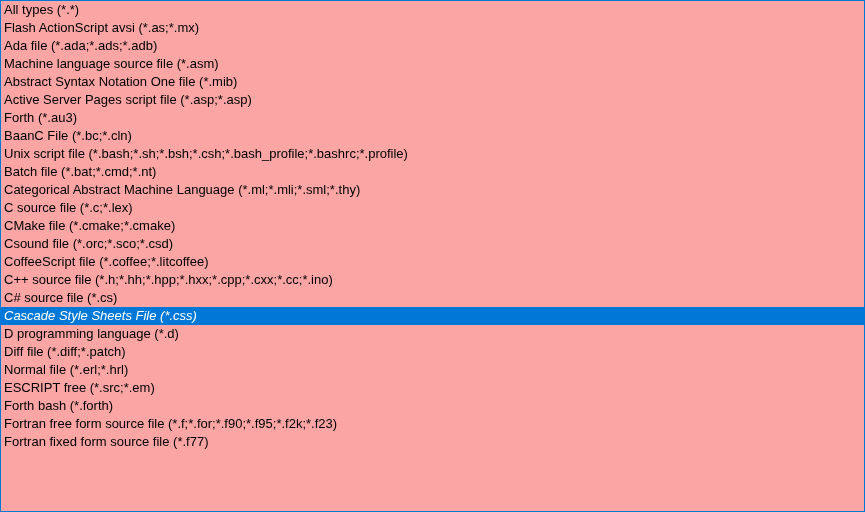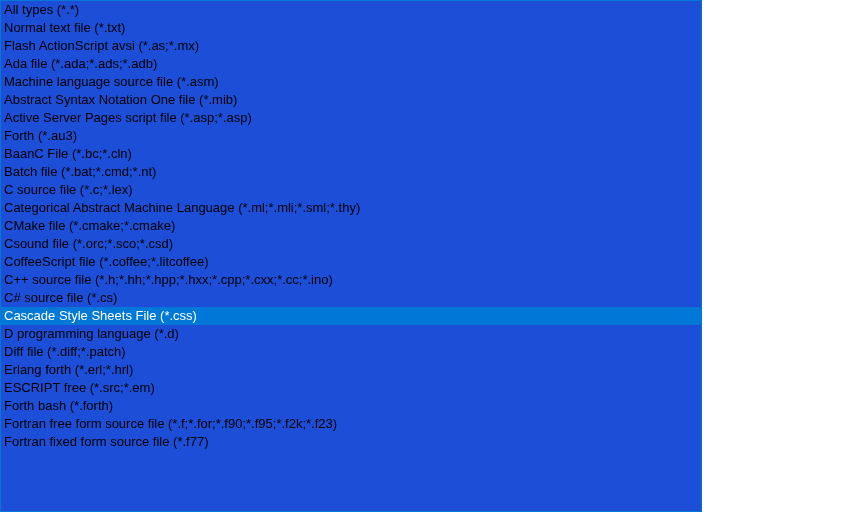--- a/index.html
+++ b/index.html
@@ -5,26 +5,26 @@
     * { margin: 0; padding: 0; box-sizing: border-box; }
     html, body {
       width: 865px;
       height: 512px;
       font-family: "Segoe UI", Tahoma, Arial, sans-serif;
       font-size: 13px;
       overflow: hidden;
       background: #fff;
     }
     .listbox {
-      width: 702px;
+      width: 865px;
       height: 512px;
       border: 1px solid #0078d7;
       overflow-y: scroll;
       overflow-x: hidden;
-      background: #1d4ed8;
+      background: #fca5a5;
     }
     .listbox::-webkit-scrollbar {
       width: 17px;
     }
     .listbox::-webkit-scrollbar-track {
       background: #f0f0f0;
     }
     .listbox::-webkit-scrollbar-thumb {
       background: #cdcdcd;
       border: 1px solid #f0f0f0;
@@ -45,44 +45,45 @@
       line-height: 16.5px;
       height: 18px;
       white-space: nowrap;
       cursor: default;
       color: #000;
       user-select: none;
     }
     .list-item.selected {
       background: #0078d7;
       color: #fff;
+      font-style: italic;
     }
   </style>
 </head>
 <body>
 
 <div class="listbox" id="listbox">
     <div class="list-item">All types (*.*)</div>
-    <div class="list-item">Normal text file (*.txt)</div>
     <div class="list-item">Flash ActionScript avsi (*.as;*.mx)</div>
     <div class="list-item">Ada file (*.ada;*.ads;*.adb)</div>
     <div class="list-item">Machine language source file (*.asm)</div>
     <div class="list-item">Abstract Syntax Notation One file (*.mib)</div>
     <div class="list-item">Active Server Pages script file (*.asp;*.asp)</div>
     <div class="list-item">Forth (*.au3)</div>
     <div class="list-item">BaanC File (*.bc;*.cln)</div>
+    <div class="list-item">Unix script file (*.bash;*.sh;*.bsh;*.csh;*.bash_profile;*.bashrc;*.profile)</div>
     <div class="list-item">Batch file (*.bat;*.cmd;*.nt)</div>
+    <div class="list-item">Categorical Abstract Machine Language (*.ml;*.mli;*.sml;*.thy)</div>
     <div class="list-item">C source file (*.c;*.lex)</div>
-    <div class="list-item">Categorical Abstract Machine Language (*.ml;*.mli;*.sml;*.thy)</div>
     <div class="list-item">CMake file (*.cmake;*.cmake)</div>
     <div class="list-item">Csound file (*.orc;*.sco;*.csd)</div>
     <div class="list-item">CoffeeScript file (*.coffee;*.litcoffee)</div>
     <div class="list-item">C++ source file (*.h;*.hh;*.hpp;*.hxx;*.cpp;*.cxx;*.cc;*.ino)</div>
     <div class="list-item">C# source file (*.cs)</div>
     <div class="list-item selected">Cascade Style Sheets File (*.css)</div>
     <div class="list-item">D programming language (*.d)</div>
     <div class="list-item">Diff file (*.diff;*.patch)</div>
-    <div class="list-item">Erlang forth (*.erl;*.hrl)</div>
+    <div class="list-item">Normal file (*.erl;*.hrl)</div>
     <div class="list-item">ESCRIPT free (*.src;*.em)</div>
     <div class="list-item">Forth bash (*.forth)</div>
     <div class="list-item">Fortran free form source file (*.f;*.for;*.f90;*.f95;*.f2k;*.f23)</div>
     <div class="list-item">Fortran fixed form source file (*.f77)</div>
   </div>
 
 </body></html>

